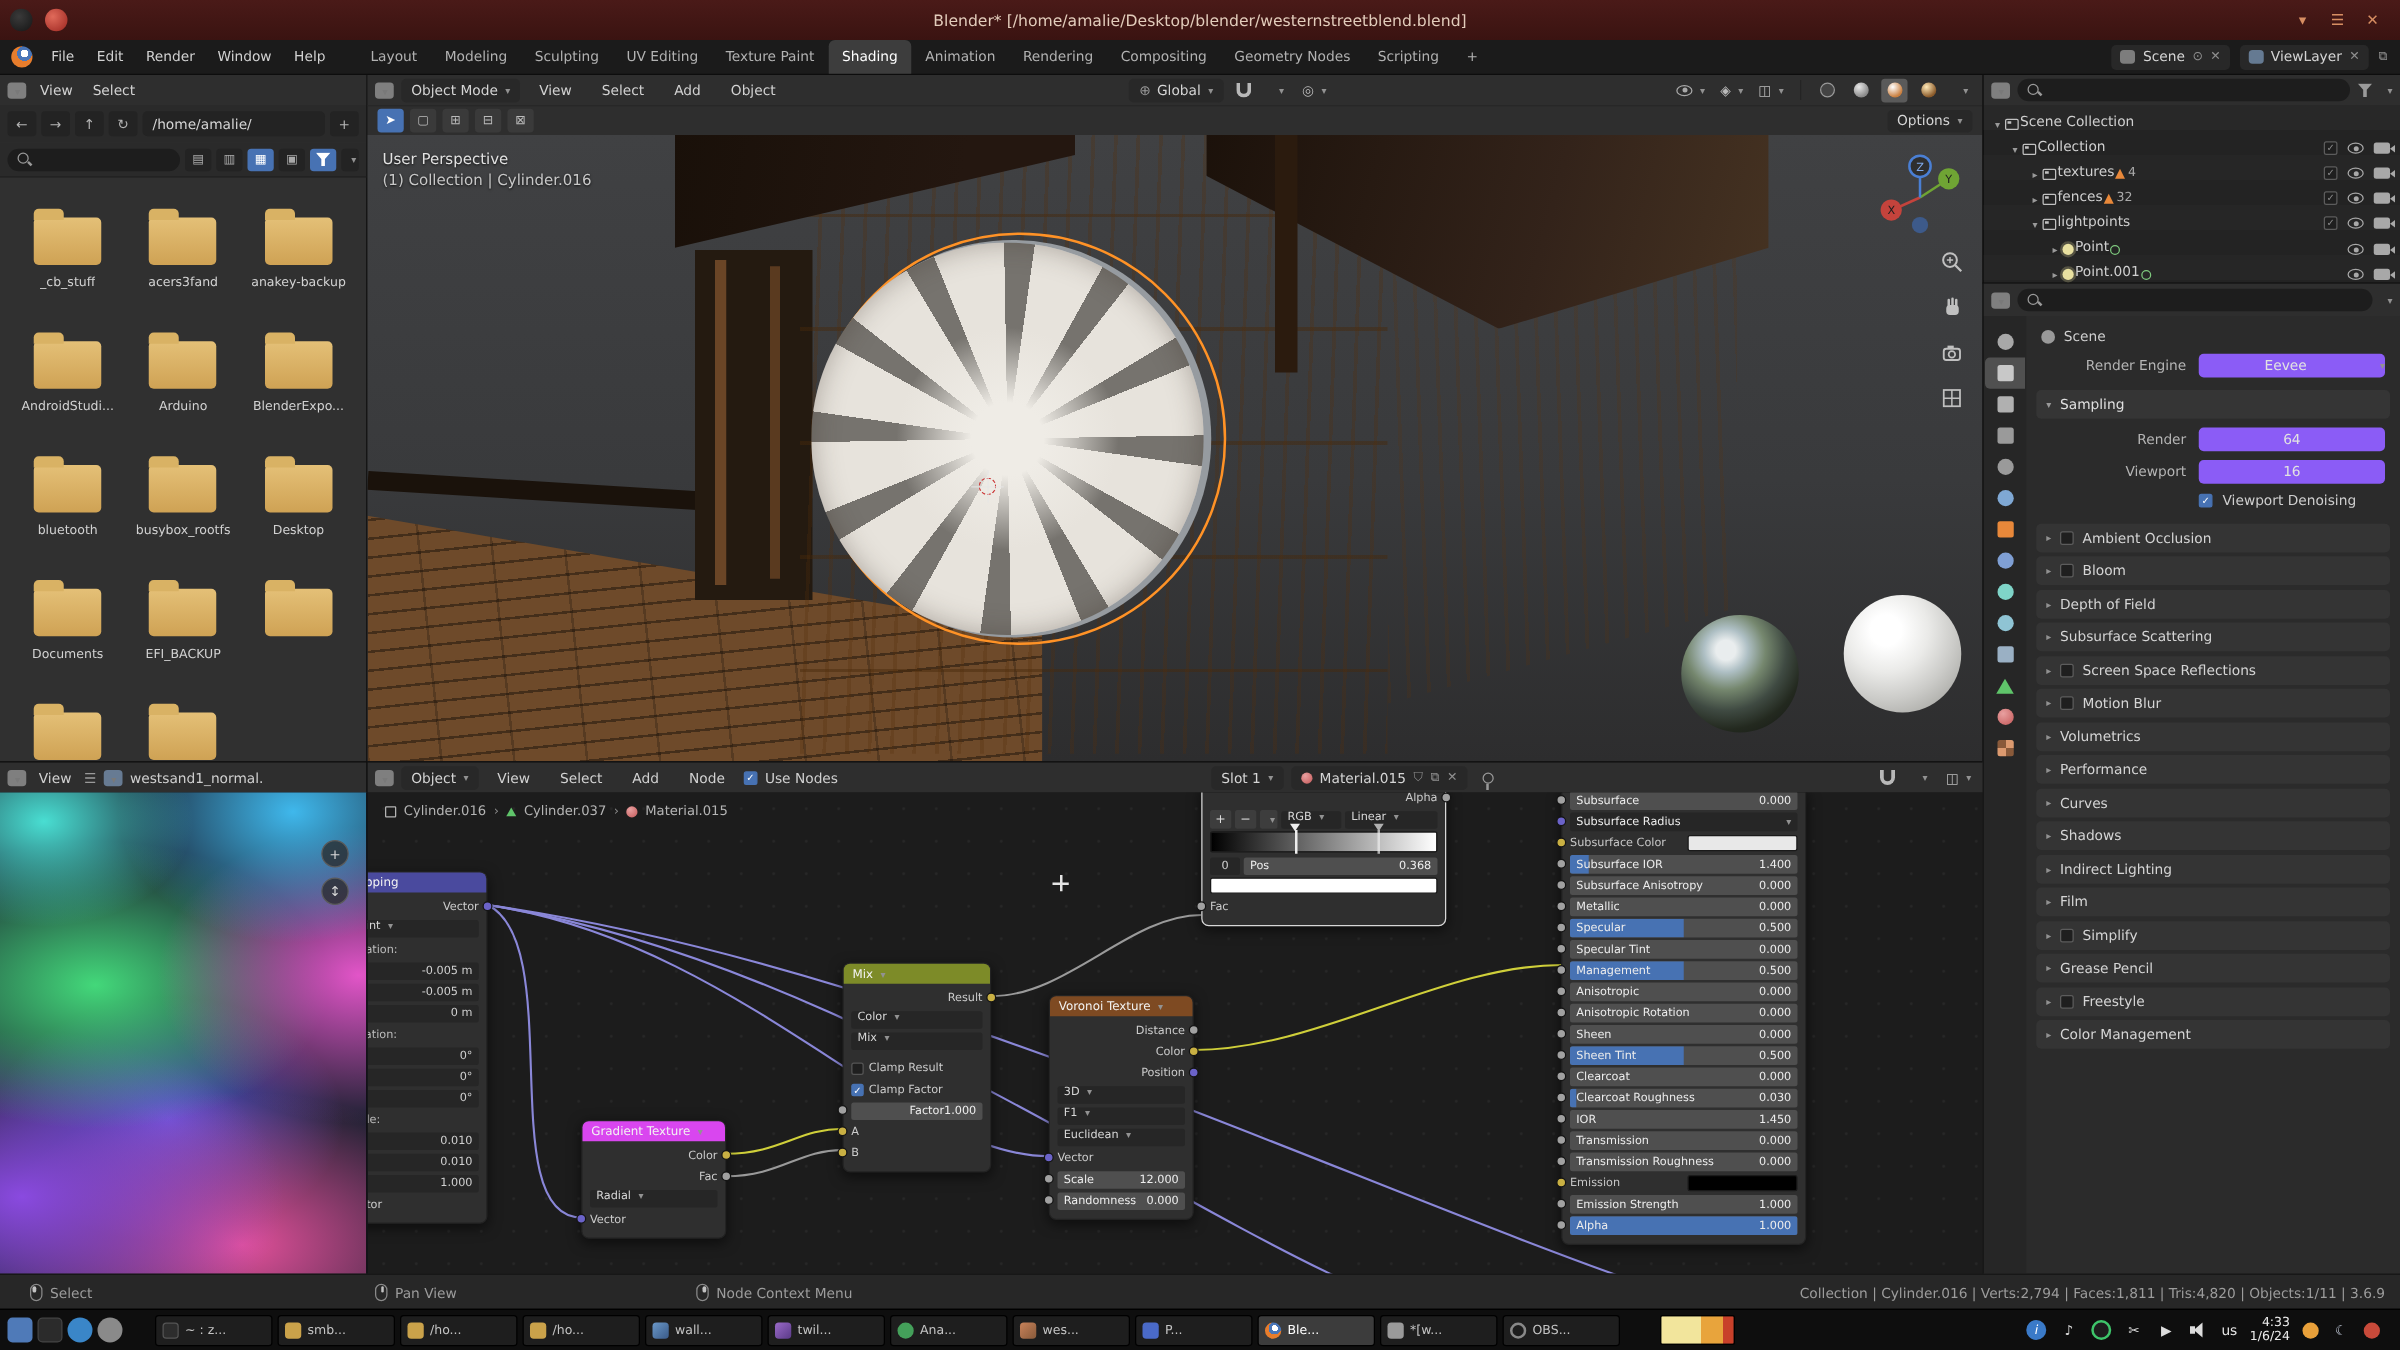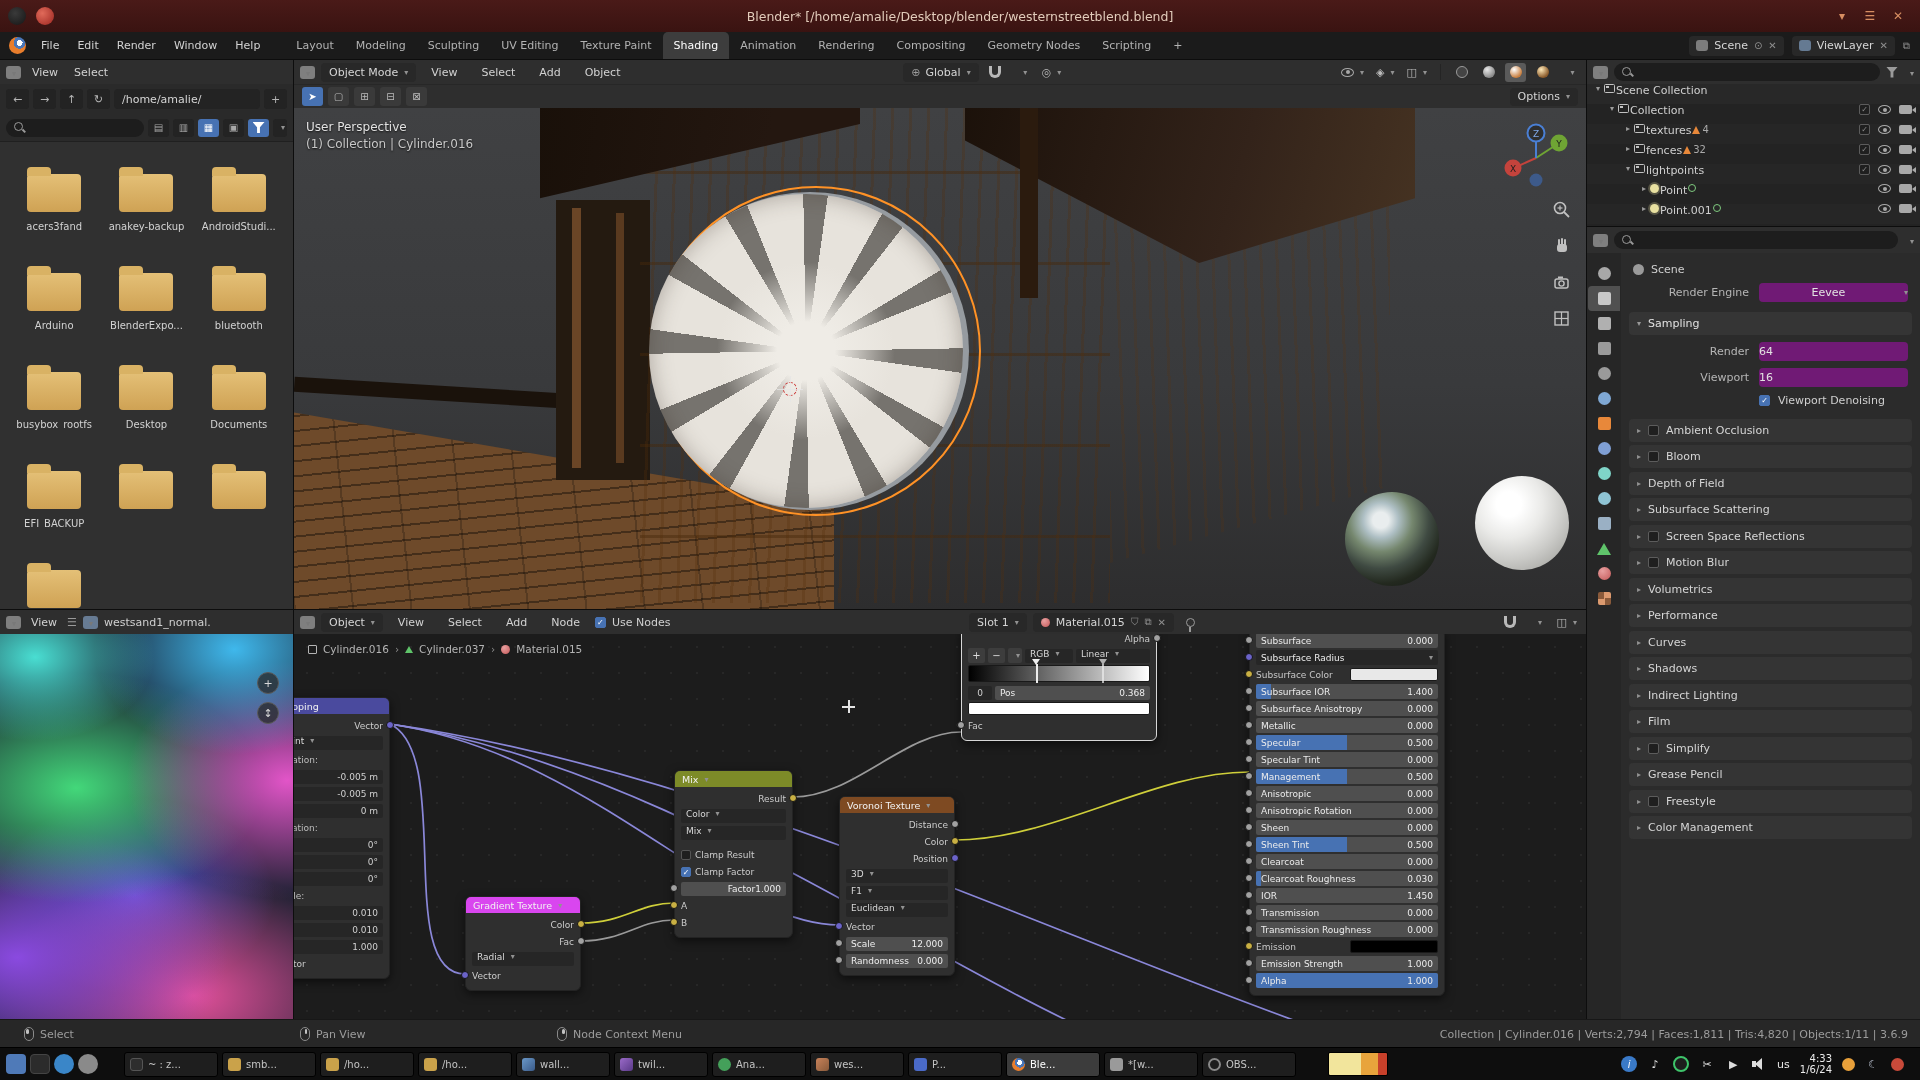--- a/index.html
+++ b/index.html
@@ -73,21 +73,21 @@
   #vp-canvas{left:294px;top:108px;width:1292px;height:501px;overflow:hidden;background:linear-gradient(180deg,#404143 0%,#393a3c 55%,#2d2d2e 100%)}
   .vp-text{position:absolute;color:#e2e2e2;font-size:12px;text-shadow:0 1px 2px rgba(0,0,0,.8)}
   .hbtn{height:19px;min-width:21px;padding:0 3px;border-radius:3px;display:flex;align-items:center;justify-content:center;color:#c0c0c0;background:transparent}
   .shade-ball{width:12px;height:12px;border-radius:50%;background:radial-gradient(circle at 35% 30%,#e8e8e8,#8a8a8a 70%)}
   .hbtn.pressed{background:#5a5a5a}
   .sep{width:1px;height:16px;background:#242424;margin:0 4px}
 
   
   #ol{left:1586px;top:60px;width:334px;height:167px;background:#232323;border-left:1px solid #0d0d0d;border-bottom:1px solid #0d0d0d}
   #ol-hd{height:24px;padding:0 6px;gap:6px}
-  .olrow{height:20px;display:flex;align-items:flex-start;gap:1px;padding-right:8px;font-size:11px;color:#cfcfcf}
+  .olrow{height:20px;display:flex;align-items:flex-end;gap:1px;padding-right:8px;font-size:11px;color:#cfcfcf}
   .ol-caret{width:10px;color:#9a9a9a;font-size:8px;text-align:center;flex:none}
   .cr-d::before{content:"▾"}.cr-r::before{content:"▸"}
   .i-col{width:11px;height:9px;border:1px solid #c2c2c2;border-radius:1.5px;position:relative;flex:none}
   .i-col::before{content:"";position:absolute;left:1px;top:1px;width:3px;height:2px;background:#c2c2c2}
   .mesh-tri{width:0;height:0;border-left:4.5px solid transparent;border-right:4.5px solid transparent;border-bottom:8px solid #e8883a;flex:none}
   .i-light{width:9px;height:9px;border-radius:50%;background:#e8e0a0;box-shadow:0 0 0 2px rgba(232,224,160,.25);flex:none}
   .light-dot{width:8px;height:8px;border-radius:50%;border:1.5px solid #7ec97e;flex:none}
   .ol-right{margin-left:auto;display:flex;gap:8px;align-items:center}
   .ol-count{color:#aaa;font-size:10px;display:flex;align-items:center;gap:2px}
 
@@ -97,21 +97,21 @@
   #pr-tabs{position:absolute;left:0;top:26px;bottom:0;width:34px;background:#262626;display:flex;flex-direction:column;align-items:center;padding-top:8px}
   .pt{width:32px;height:25px;display:flex;align-items:center;justify-content:center}
   .pt.active{background:#505050;border-radius:4px 0 0 4px}
   .i-sq{width:13px;height:13px;border-radius:2px;background:#b0b0b0}
   .i-cir{width:13px;height:13px;border-radius:50%;background:#b0b0b0}
   .i-tri{width:0;height:0;border-left:7px solid transparent;border-right:7px solid transparent;border-bottom:12px solid #5fc46a}
   .i-chk{width:13px;height:13px;border-radius:2px;background:conic-gradient(#dc9a6f 25%,#8a5a3a 0 50%,#dc9a6f 0 75%,#8a5a3a 0)}
   #pr-content{position:absolute;left:34px;top:26px;right:0;bottom:0;overflow:hidden}
   .prop-row{display:flex;align-items:center;margin:7px 12px 0}
   .prop-lab{flex:0 0 116px;text-align:right;margin-right:10px;color:#b5b5b5}
-  .prop-field{flex:1;height:19px;background:#701a75;border-radius:4px;display:flex;align-items:center;color:#e2e2e2}
+  .prop-field{flex:1;height:19px;background:#8b5cf6;border-radius:4px;display:flex;align-items:center;justify-content:center;color:#e2e2e2}
   .sech{height:23px;margin:10px 8px 0;background:#353535;border-radius:4px;display:flex;align-items:center;gap:7px;padding:0 8px;color:#e0e0e0}
   .sech::before{content:"▾";color:#999;font-size:8px}
   .sec{height:23px;margin:3.5px 8px 0;background:#343434;border-radius:4px;display:flex;align-items:center;gap:7px;padding:0 8px;color:#d5d5d5}
   .sec::before{content:"▸";color:#919191;font-size:8px}
 
   
   #sh-hd{left:294px;top:609px;width:1292px;height:25px;padding:0 6px;gap:6px;border-top:1px solid #0d0d0d}
   #sh-canvas{left:294px;top:634px;width:1292px;height:385px;overflow:hidden;background:#1c1c1c;background-image:radial-gradient(circle,#272727 1px,transparent 1.2px);background-size:26px 26px}
   .bc{position:absolute;left:14px;top:9px;display:flex;align-items:center;gap:6px;color:#b4b4b4;font-size:10.5px}
   .bc-sep::after{content:"›";color:#8a8a8a}
@@ -273,20 +273,24 @@
       <span class="vb on g-th"></span>
       <span class="vb g-bg"></span>
       <span class="vb on">
           <span class="i-funnel" style="background:#fff"></span>
         </span>
       <span class="vb dd" style="width:14px"></span>
     </div>
     <div id="fb-grid">
       <div class="fcell">
           <span class="folder"></span>
+          <span class="fname">_cb_stuff</span>
+        </div>
+      <div class="fcell">
+          <span class="folder"></span>
           <span class="fname">acers3fand</span>
         </div>
       <div class="fcell">
           <span class="folder"></span>
           <span class="fname">anakey-backup</span>
         </div>
       <div class="fcell">
           <span class="folder"></span>
           <span class="fname">AndroidStudi...</span>
         </div>

